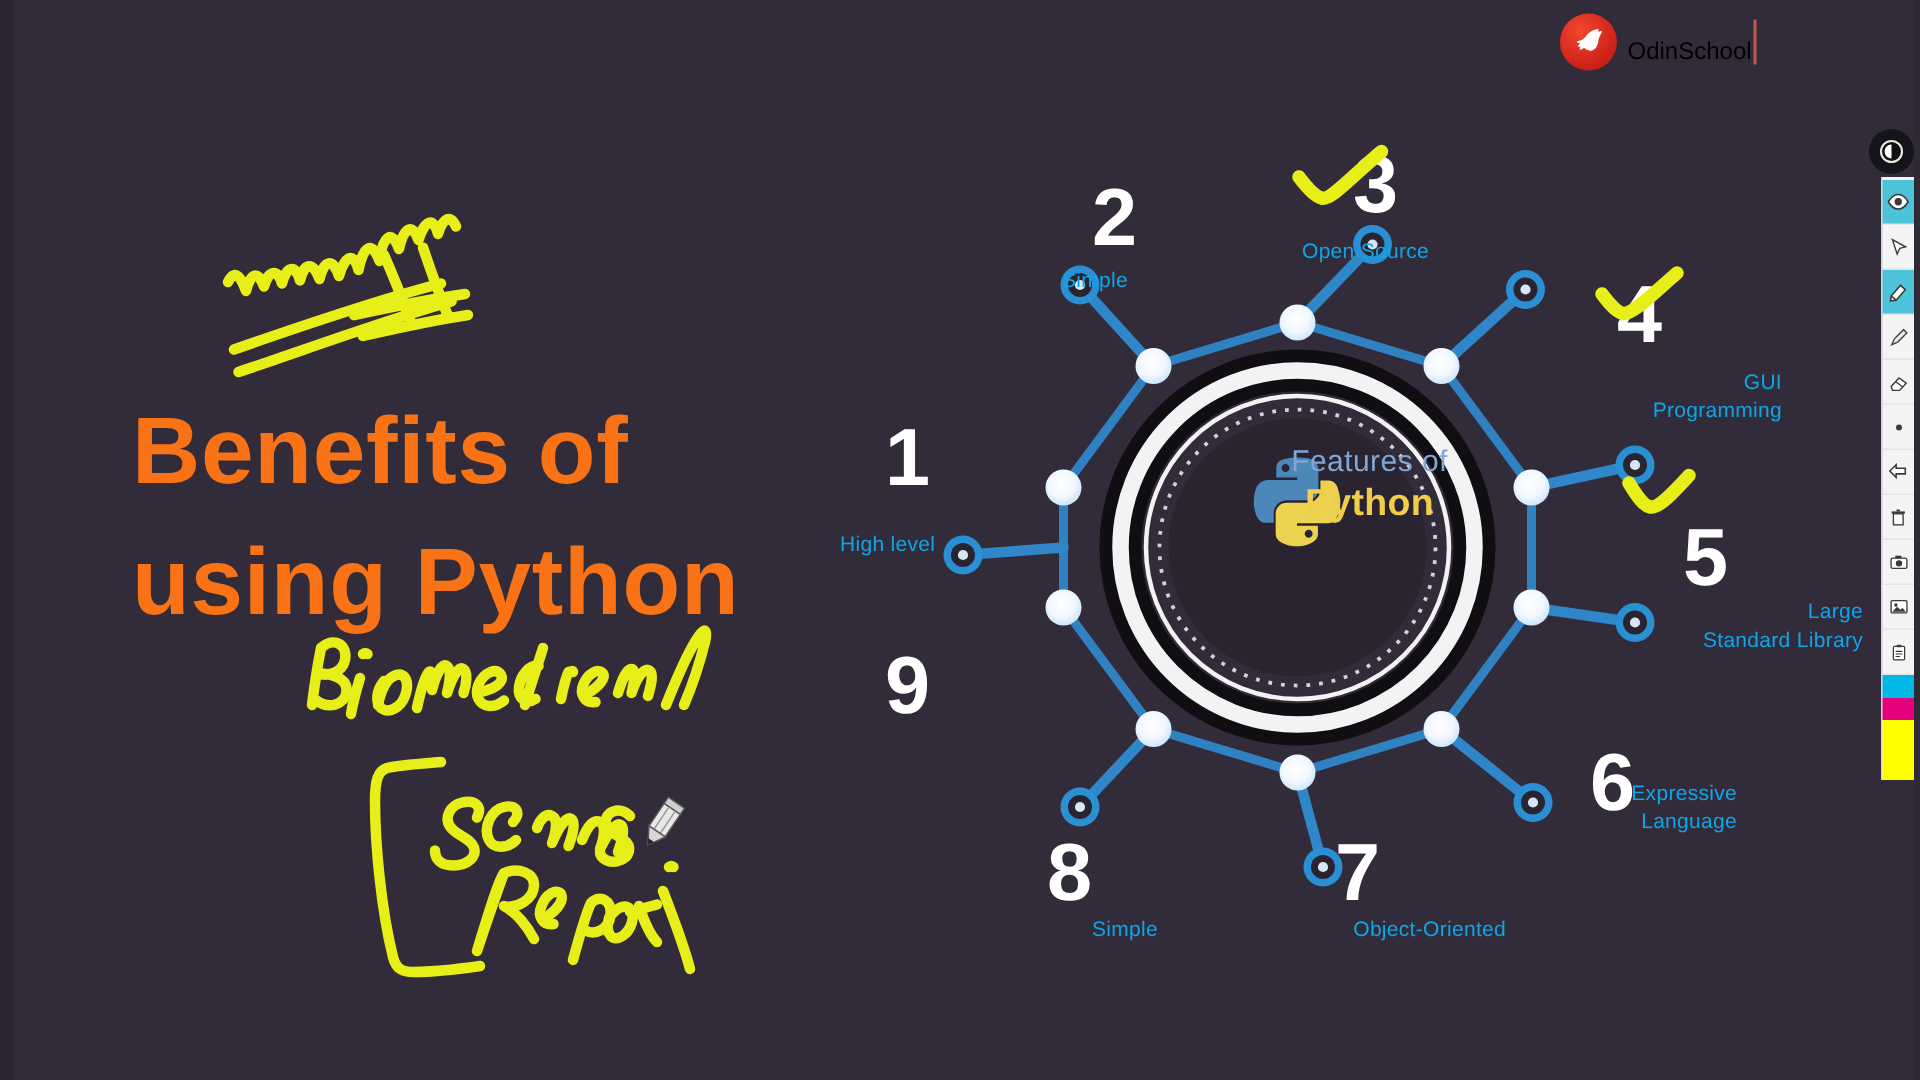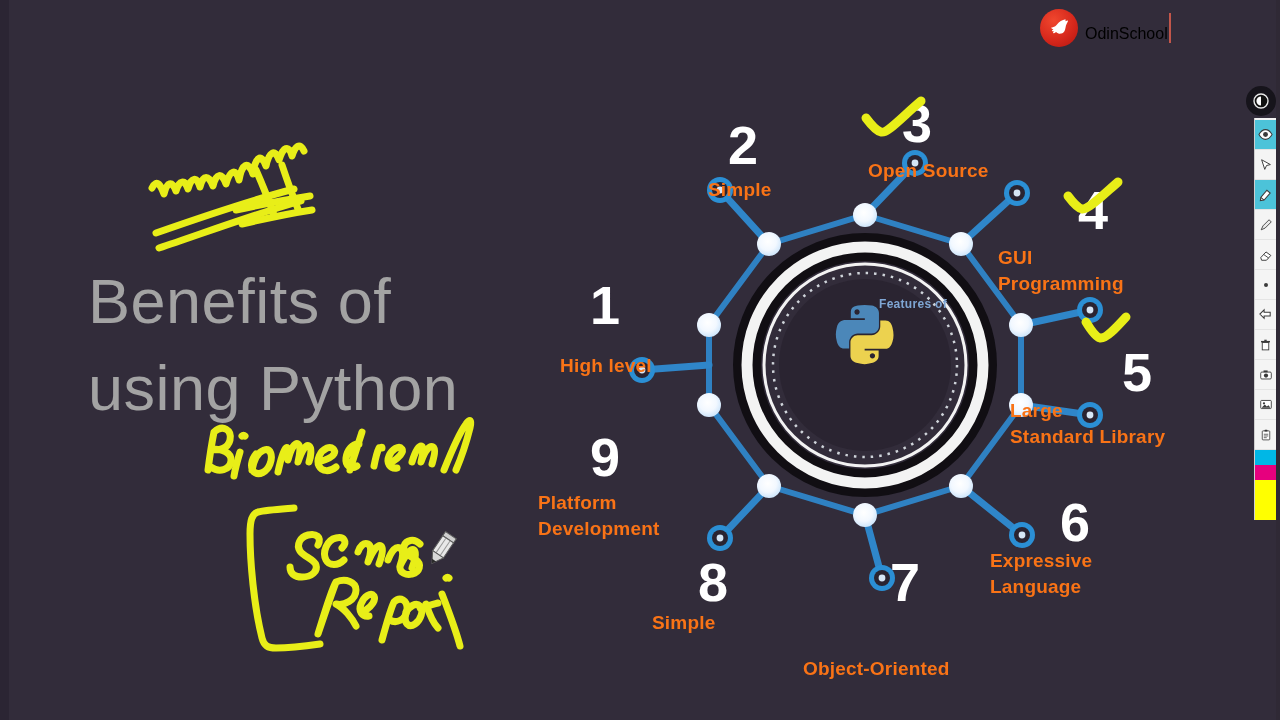--- a/index.html
+++ b/index.html
@@ -35,58 +35,58 @@
   #brand-mark svg { position: absolute; left: 7px; top: 7px; }
   #brand-caret {
     display: inline-block; width: 2px; height: 30px;
     background: #c2564a; margin-left: 1px; vertical-align: -4px;
   }
 
   
   #slide-title {
     position: absolute; left: 88px; top: 258px;
     width: 430px;
-    color: #a3a3a3;
+    color: #f97316;
     font-size: 63px;
     line-height: 1.38;
     letter-spacing: .5px;
-    font-weight: 400;
+    font-weight: 700;
   }
 
   
   #ink { position: absolute; left: 0; top: 0; width: 1280px; height: 720px; pointer-events: none; }
 
   
   #infographic { position: absolute; left: 530px; top: 40px; width: 750px; height: 640px; }
 
   .num {
     position: absolute;
     color: #ffffff;
     font-size: 54px;
     font-weight: 700;
     line-height: 1;
     letter-spacing: -1px;
   }
   .cap {
     position: absolute;
-    color: #f97316;
-    font-size: 19px;
-    font-weight: 700;
+    color: #0ea5e9;
+    font-size: 14px;
+    font-weight: 400;
     line-height: 1.35;
     letter-spacing: .2px;
     white-space: pre-line;
   }
-  .cap.c { text-align: left; }
+  .cap.c { text-align: right; }
 
   #center-python {
     position: absolute;
     left: 318px; top: 257px;
     width: 130px; text-align: center;
   }
-  #py-features { color: #7fa6d4; font-size: 12px; font-weight: 700; letter-spacing: .3px; }
+  #py-features { color: #7fa6d4; font-size: 20px; font-weight: 400; letter-spacing: .3px; }
   #py-word { color: #f0cd4a; font-size: 25px; font-weight: 700; letter-spacing: .2px; margin-top: 1px; }
 
   
   #toolbar {
     position: absolute; right: 0; top: 118px;
     width: 22px;
     background: #f4f4f4;
     border-left: 1px solid #cfcfcf;
     display: flex; flex-direction: column; align-items: center;
     padding: 2px 0 0 0;
@@ -222,20 +222,21 @@
 
       <g transform="translate(305,265) scale(1.32)">
         <path d="M22.4 0c-1.9 0-3.6 .17-5.1 .46-4.5 .8-5.3 2.46-5.3 5.53v4.05h10.6v1.35H8.0c-3.1 0-5.8 1.86-6.6 5.4-1 4.05-1.05 6.58 0 10.8 .75 3.15 2.55 5.4 5.65 5.4h3.65v-4.86c0-3.5 3.05-6.6 6.65-6.6h10.55c3 0 5.4-2.47 5.4-5.47V5.99c0-2.92-2.46-5.1-5.4-5.6C26.05 .17 24.3 0 22.4 0zM16.7 3.24c1.1 0 2 .92 2 2.04 0 1.12-.9 2.02-2 2.02-1.1 0-2-.9-2-2.02 0-1.12 .9-2.04 2-2.04z" fill="#4b87b9"></path>
         <path d="M34.3 11.39v4.72c0 3.65-3.1 6.72-6.65 6.72H17.1c-2.95 0-5.4 2.52-5.4 5.47v10.26c0 2.92 2.54 4.63 5.4 5.47 3.42 1 6.7 1.19 10.55 0 2.73-.79 5.4-2.38 5.4-5.47v-4.05H22.46v-1.35h15.8c3.07 0 4.21-2.14 5.28-5.35 1.1-3.3 1.05-6.48 0-10.8-.76-3.08-2.2-5.35-5.28-5.35h-3.96zM28.37 36.5c1.1 0 2 .9 2 2.02 0 1.13-.9 2.04-2 2.04-1.1 0-2-.91-2-2.04 0-1.12 .9-2.02 2-2.02z" fill="#ecd24f"></path>
       </g>
     </svg>
 
     
     <div id="center-python">
       <div id="py-features">Features of</div>
+      <div id="py-word">Python</div>
     </div>
 
     
     <div class="num" style="left:60px;  top:238px;">1</div>
     <div class="cap" style="left:30px;  top:297px;margin-top:16px;">High level</div>
 
     <div class="num" style="left:198px; top:78px;">2</div>
     <div class="cap" style="left:178px; top:137px;">Simple</div>
 
     <div class="num" style="left:372px; top:56px;">3</div>
@@ -243,32 +244,30 @@
 
     <div class="num" style="left:548px; top:143px;">4</div>
     <div class="cap c" style="left:468px; top:205px; width:190px;">GUI
 Programming</div>
 
     <div class="num" style="left:592px; top:305px;">5</div>
     <div class="cap c" style="left:480px; top:358px; width:232px;">Large
 Standard Library</div>
 
     <div class="num" style="left:530px; top:455px;">6</div>
-    <div class="cap c" style="left:460px; top:508px; width:168px;">Expressive
+    <div class="cap c" style="left:460px; top:479px; width:168px;">Expressive
 Language</div>
 
     <div class="num" style="left:360px; top:515px;">7</div>
-    <div class="cap c" style="left:273px; top:570px; width:218px;margin-top:46px;">Object-Oriented</div>
+    <div class="cap c" style="left:256px; top:570px; width:218px;">Object-Oriented</div>
 
     <div class="num" style="left:168px; top:515px;">8</div>
     <div class="cap c" style="left:122px; top:570px; width:120px;">Simple</div>
 
     <div class="num" style="left:60px;  top:390px;">9</div>
-    <div class="cap c" style="left:8px;   top:450px; width:200px;">Platform
-Development</div>
   </div>
 
   <svg id="ink" viewBox="0 0 1280 720">
     <g fill="none" stroke="#e8ee18" stroke-width="7" stroke-linecap="round" stroke-linejoin="round">
 
       <path d="M152 188 c5 -10 9 -2 12 6 c3 -12 8 -14 12 -3 c3 -11 9 -12 12 -2 c3 -12 9 -13 12 -2 c3 -13 9 -12 13 -1 c3 -13 9 -14 13 -2 c4 -14 10 -16 13 -4 c3 -16 9 -20 14 -6 c2 -16 8 -22 13 -8 c3 -14 9 -18 13 -6 c4 -13 10 -16 13 -4 c3 -10 8 -14 12 -5"></path>
       <path d="M256 170 c8 18 14 34 18 45 M282 165 c6 18 12 34 16 44"></path>
       <path d="M236 210 c28 -6 54 -11 74 -14"></path>
       <path d="M242 224 c26 -6 50 -11 70 -14"></path>
       <path d="M156 233 c40 -14 92 -32 138 -44"></path>

